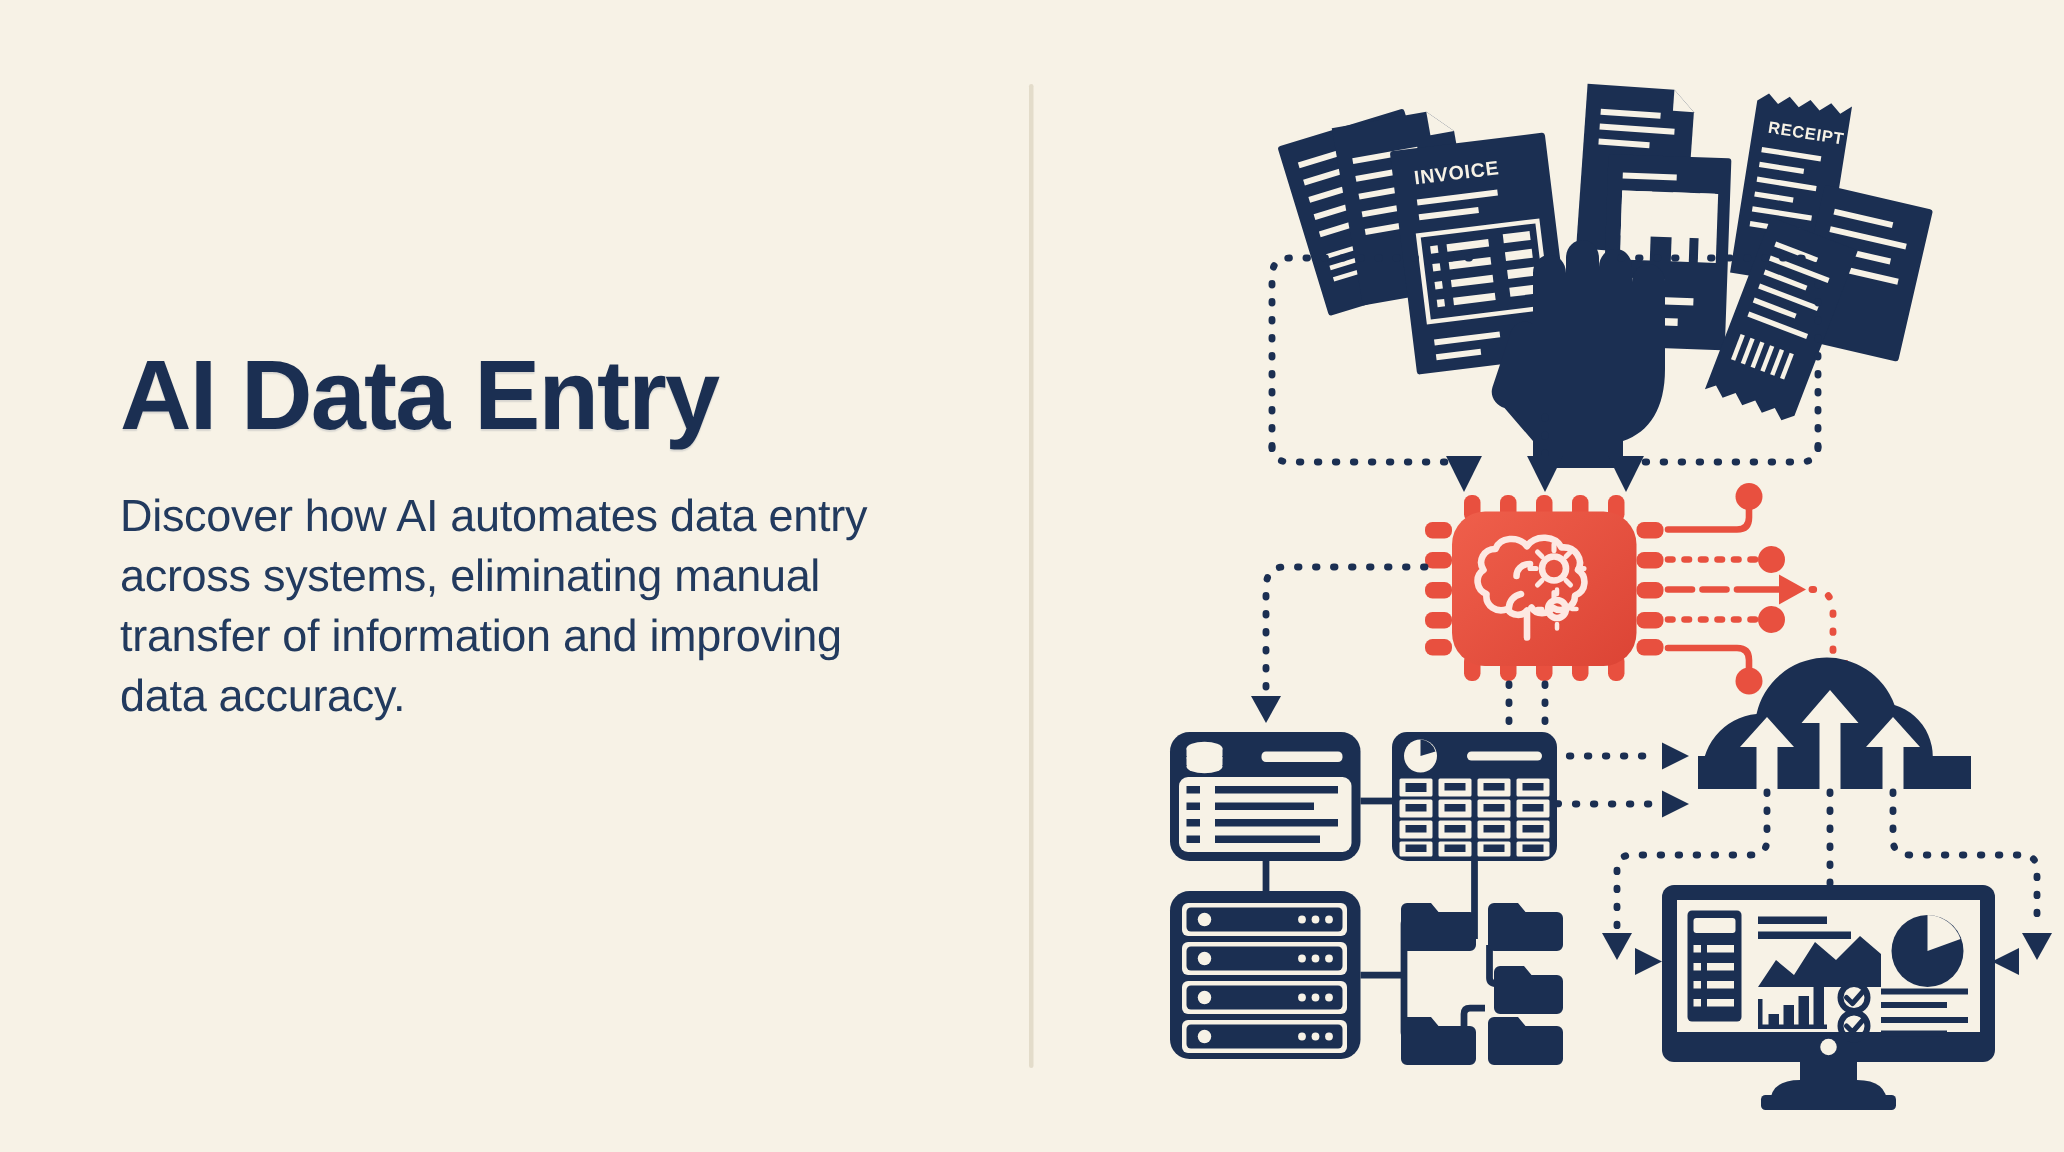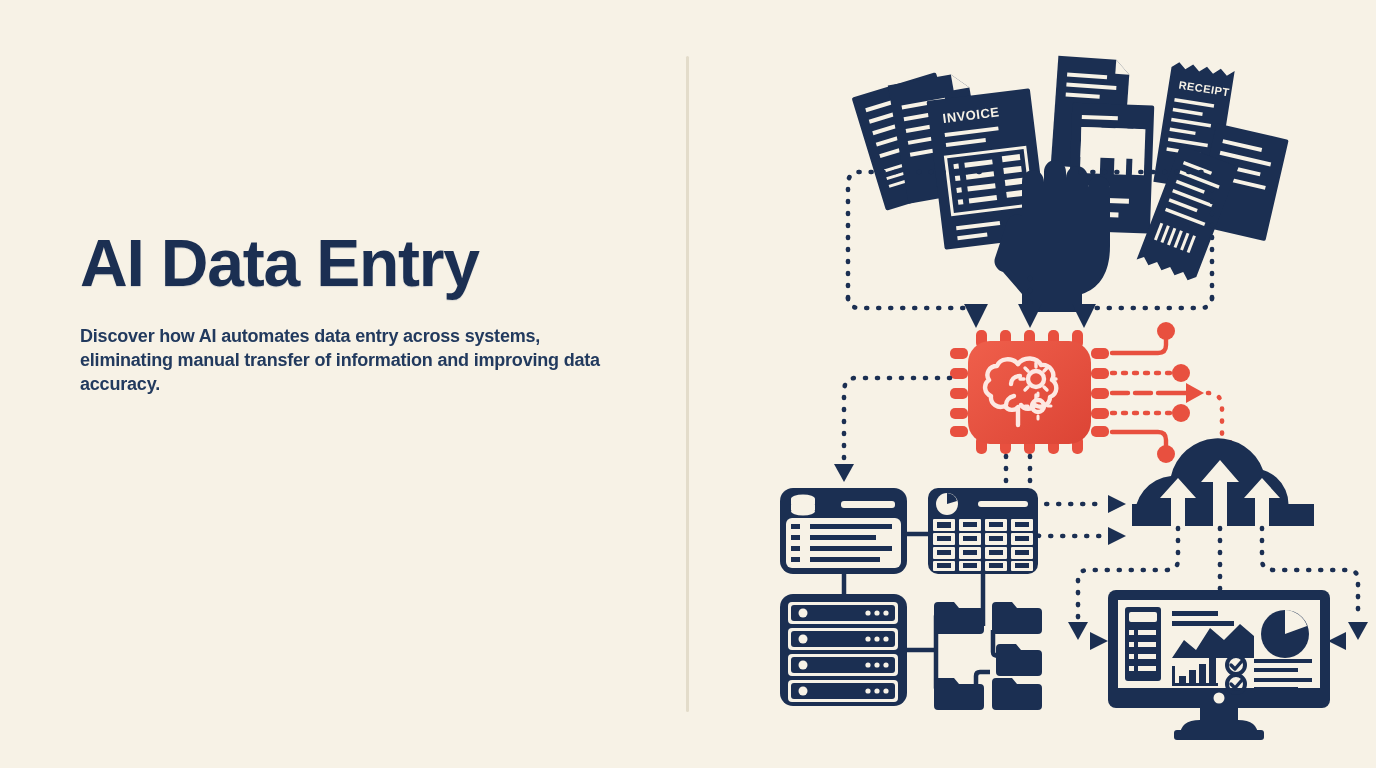--- a/index.html
+++ b/index.html
@@ -36,23 +36,23 @@
   .headline {
     font-size: 66px;
     line-height: 1.08;
     font-weight: bold;
     color: #1b2f52;
     letter-spacing: -1.2px;
     margin: 0 0 26px 0;
     text-shadow: 0 1px 1px rgba(27,47,82,.14);
   }
   .subhead {
-    font-size: 18px;
+    font-size: 30px;
     line-height: 1.33;
-    font-weight: bold;
+    font-weight: normal;
     color: #223a5e;
     margin: 0;
     letter-spacing: -0.2px;
   }
 
   
   .divider {
     position: absolute;
     left: 686px;
     top: 56px;

